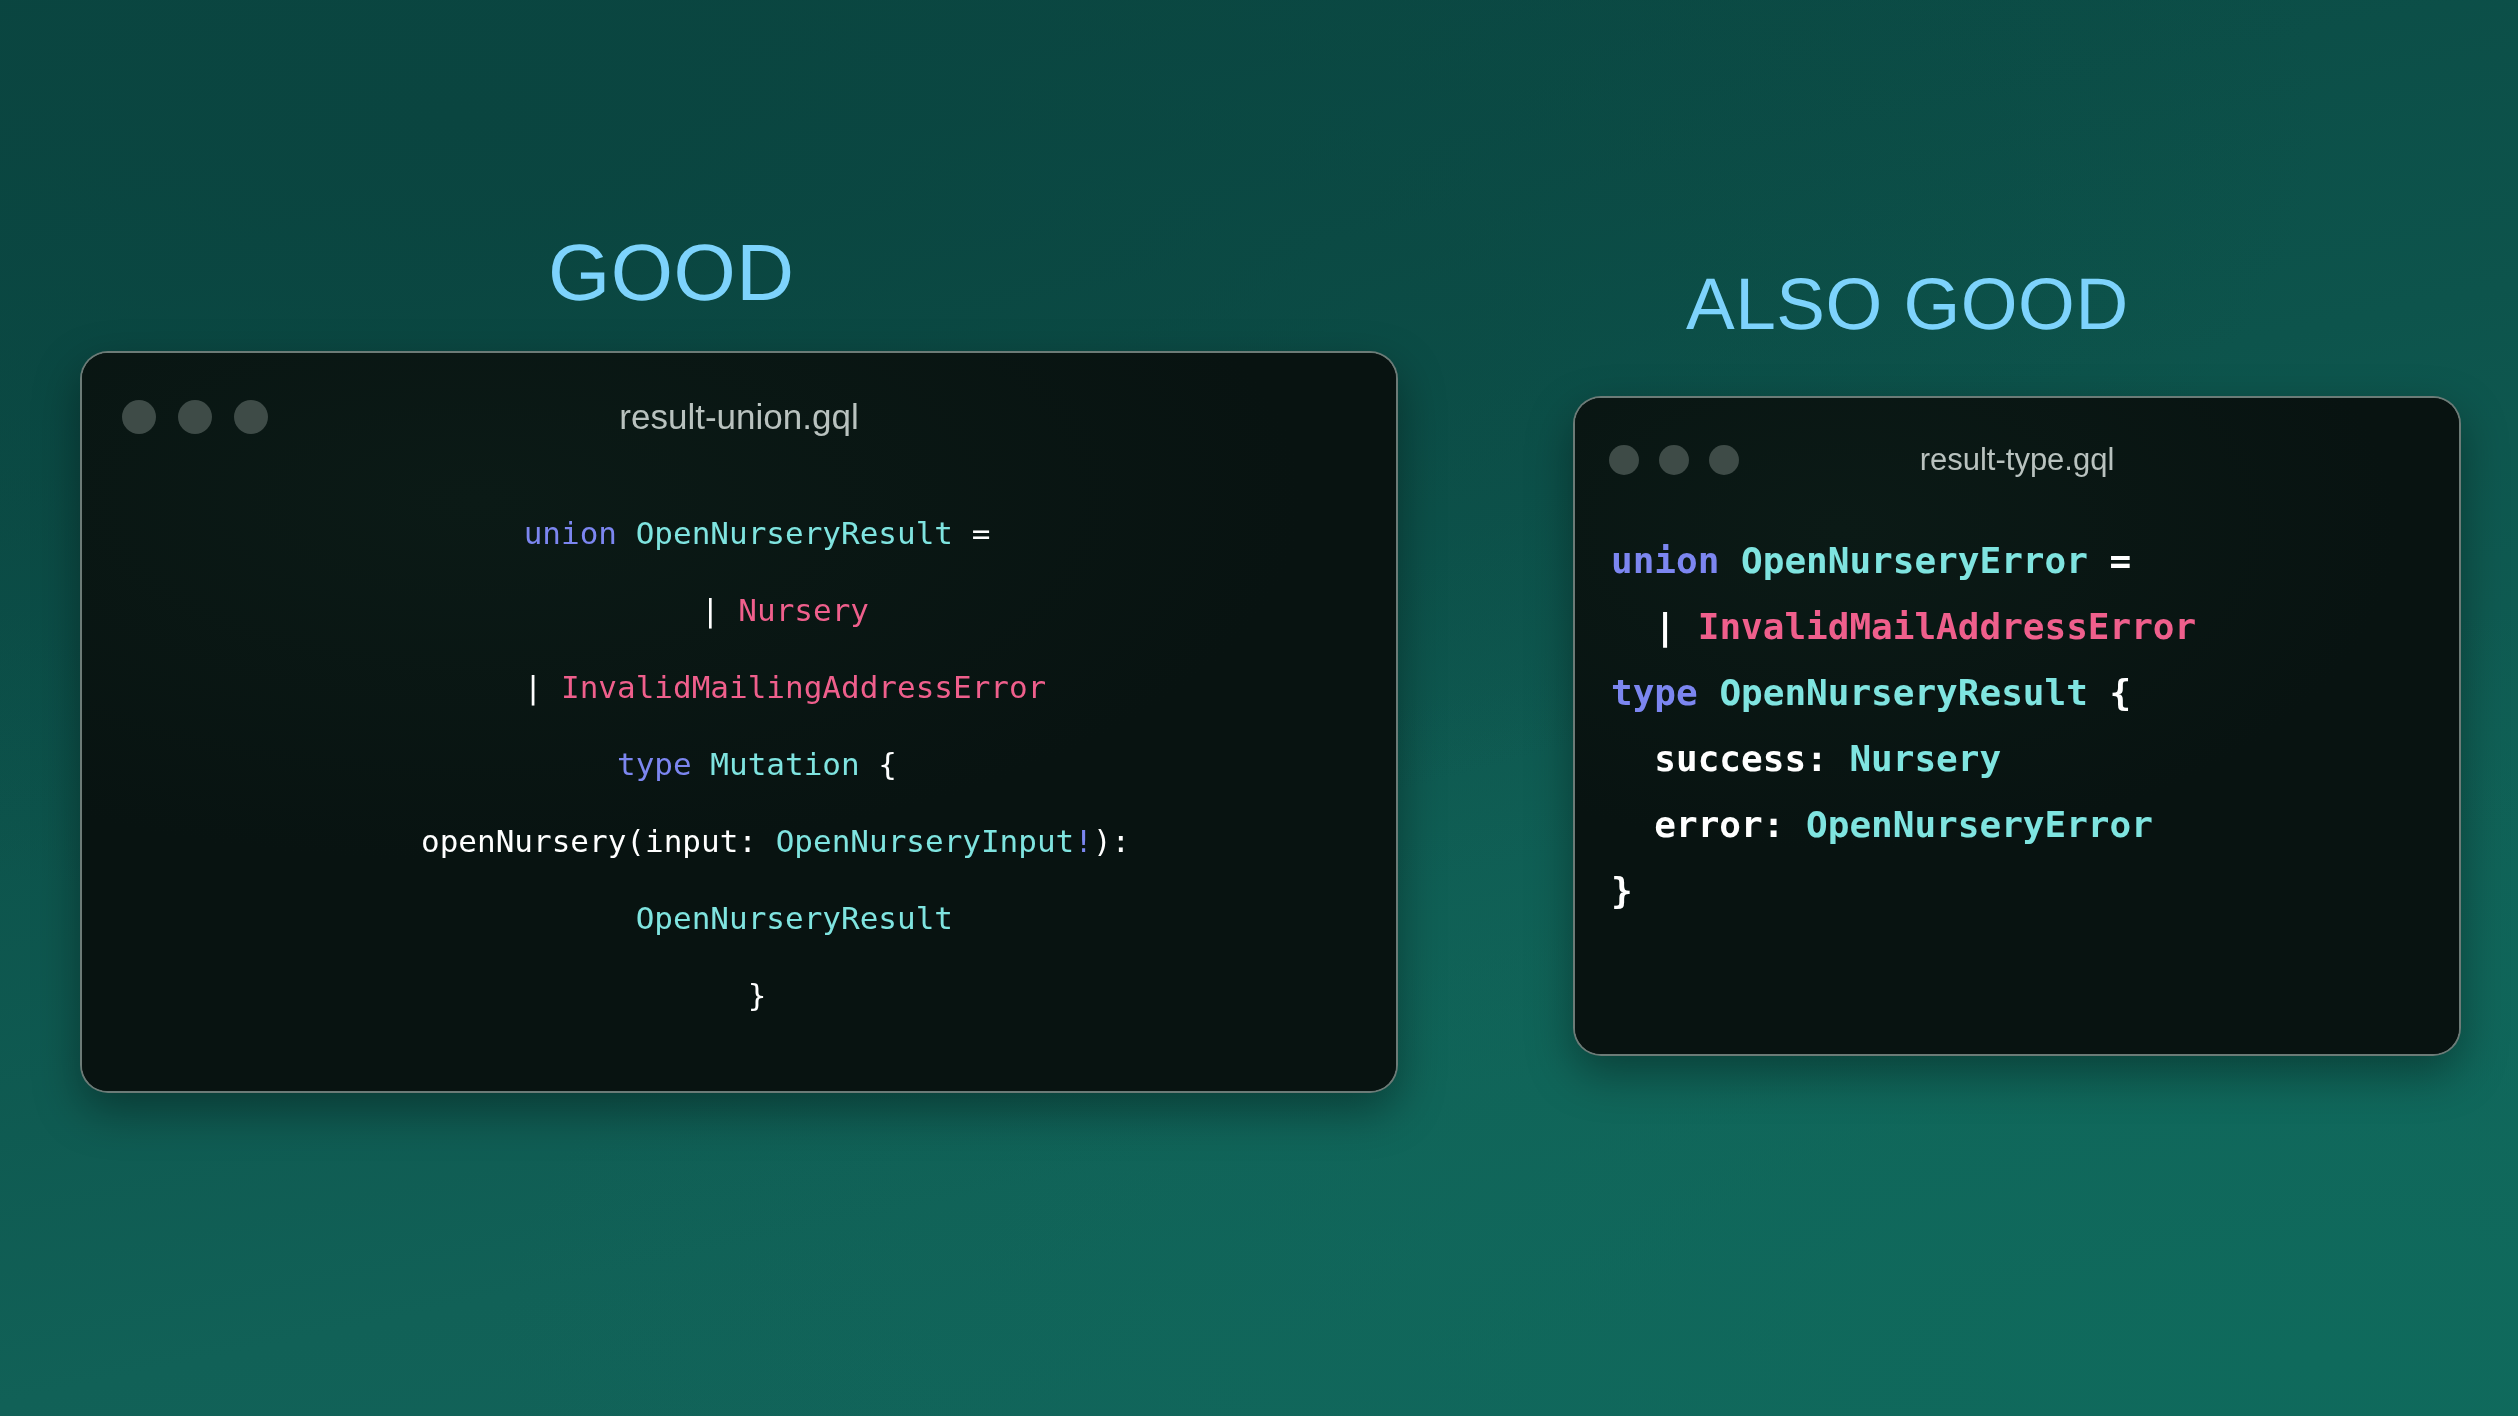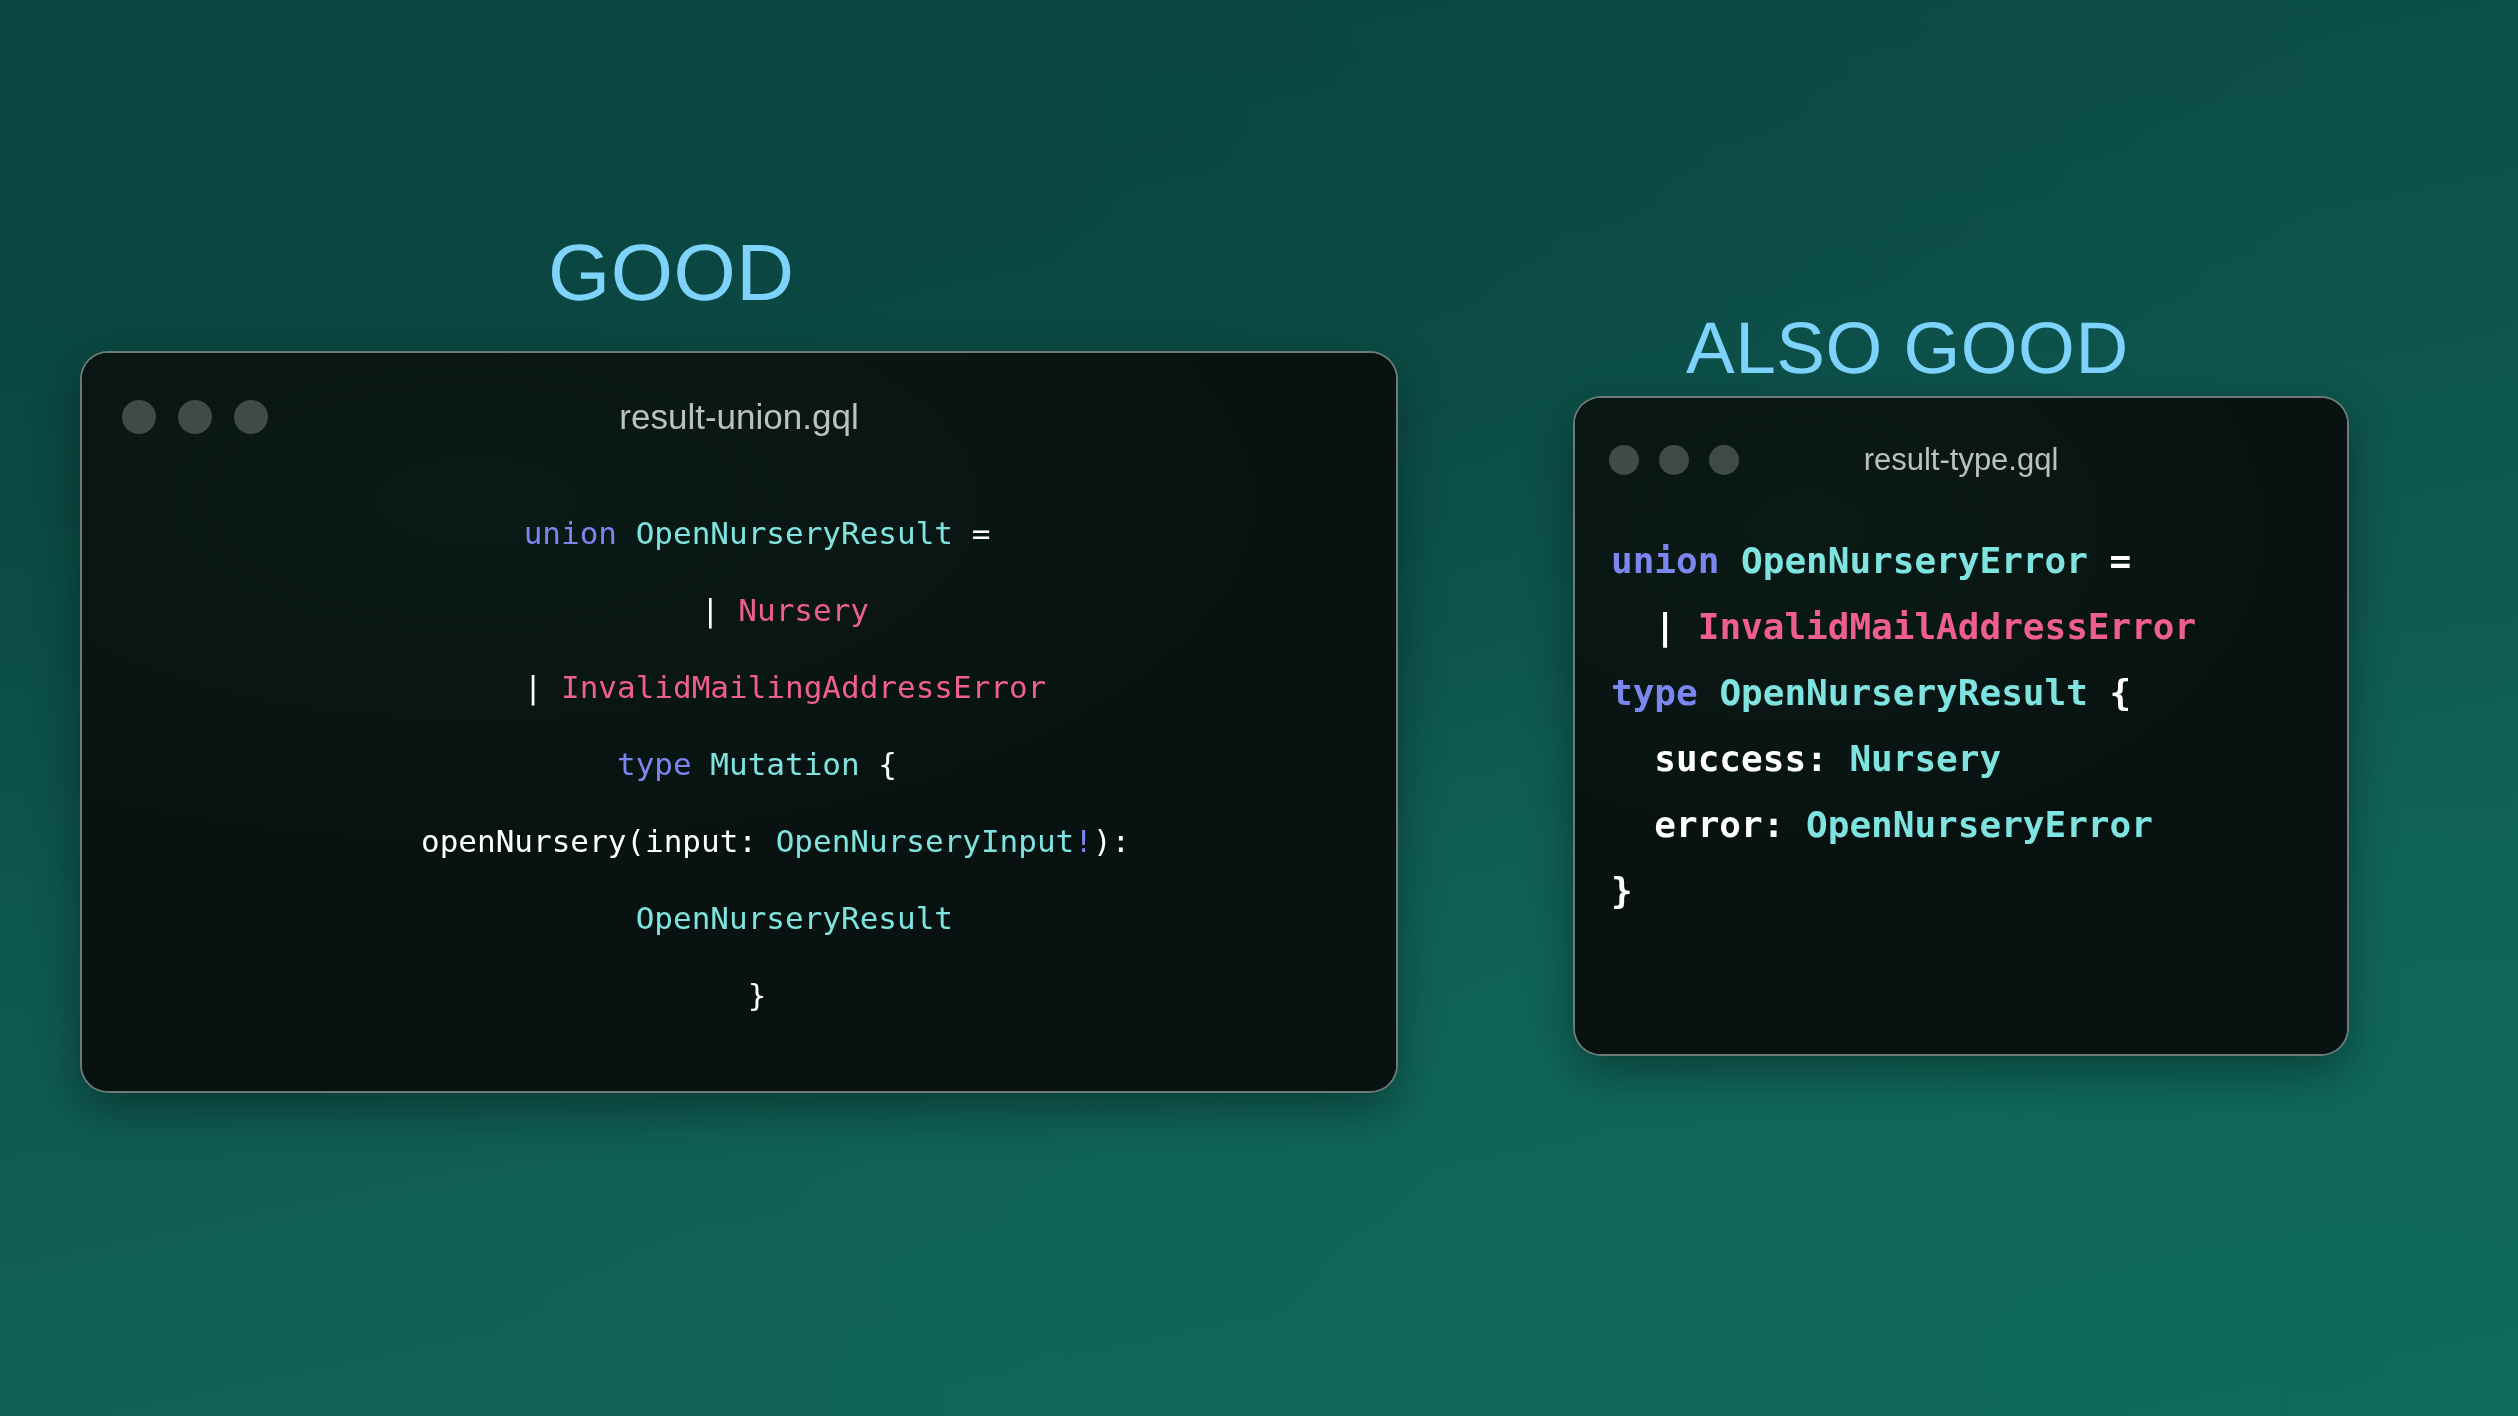--- a/index.html
+++ b/index.html
@@ -33,34 +33,33 @@
   }
   #heading-good {
     left: 548px;
     top: 233px;
     font-size: 80px;
   }
   #heading-also-good {
     left: 1686px;
     top: 268px;
     font-size: 73px;
-    margin-top: 44px;
   }
 
   
   .card {
     position: absolute;
     background: #091512;
     border: 2px solid rgba(170,186,182,0.62);
     border-radius: 28px;
     box-shadow: 0 18px 46px rgba(0,0,0,0.36);
     overflow: hidden;
   }
   #card-left  { left: 80px;  top: 351px; width: 1318px; height: 742px; }
-  #card-right { left: 1573px; top: 396px; width: 776px;  height: 660px; }
+  #card-right { left: 1573px; top: 396px; width: 888px;  height: 660px; }
 
   .card-inner {
     position: relative;
     width: 100%;
     height: 100%;
     background:
       radial-gradient(ellipse 90% 70% at 30% 20%, #0b1a16 0%, rgba(11,26,22,0) 70%),
       #081311;
   }
 

